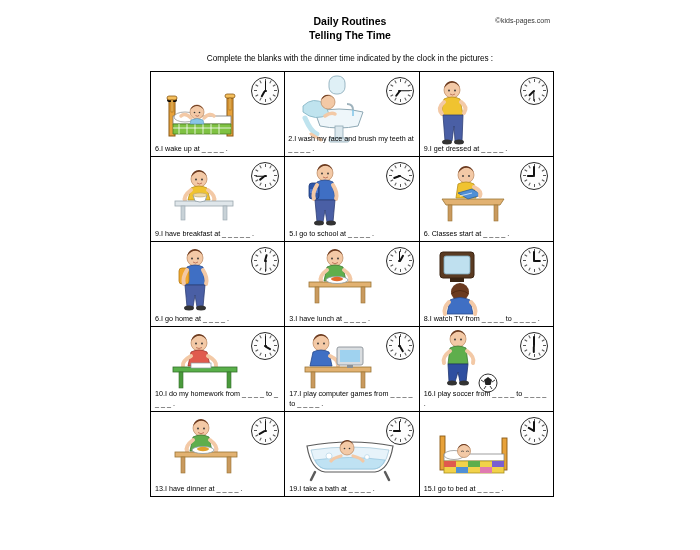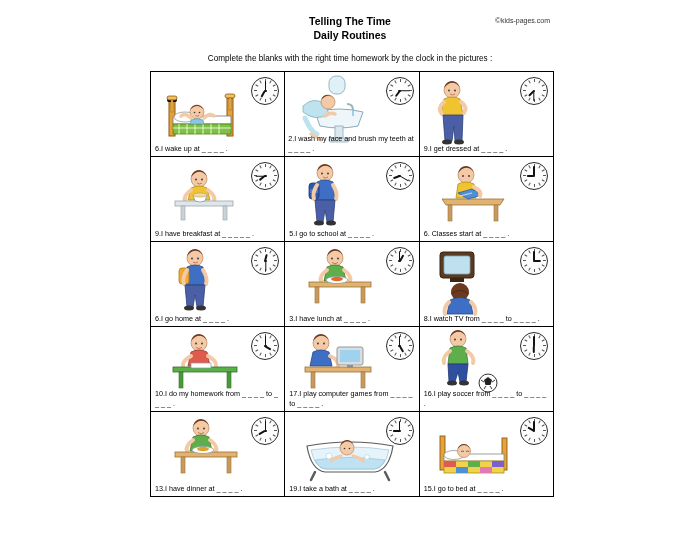--- a/index.html
+++ b/index.html
@@ -147,25 +147,25 @@
 <body>
 
 <div class="page">
   <div class="sheet">
 
     <div class="credit">
       <span class="cmark">©</span><span>kids-pages.com</span>
     </div>
 
     <div class="title">
+      <div>Daily Routines</div>
       <div>Telling The Time</div>
-      <div>Daily Routines</div>
     </div>
 
-    <div class="instructions">Complete the blanks with the right time homework by the clock in the pictures :</div>
+    <div class="instructions">Complete the blanks with the dinner time indicated by the clock in the pictures :</div>
 
     <table class="grid">
       <tbody>
         <tr>
 
           <td>
             <div class="cell-inner">
               <div class="art">
                 <svg width="133" height="84" viewBox="0 0 133 84">
 

